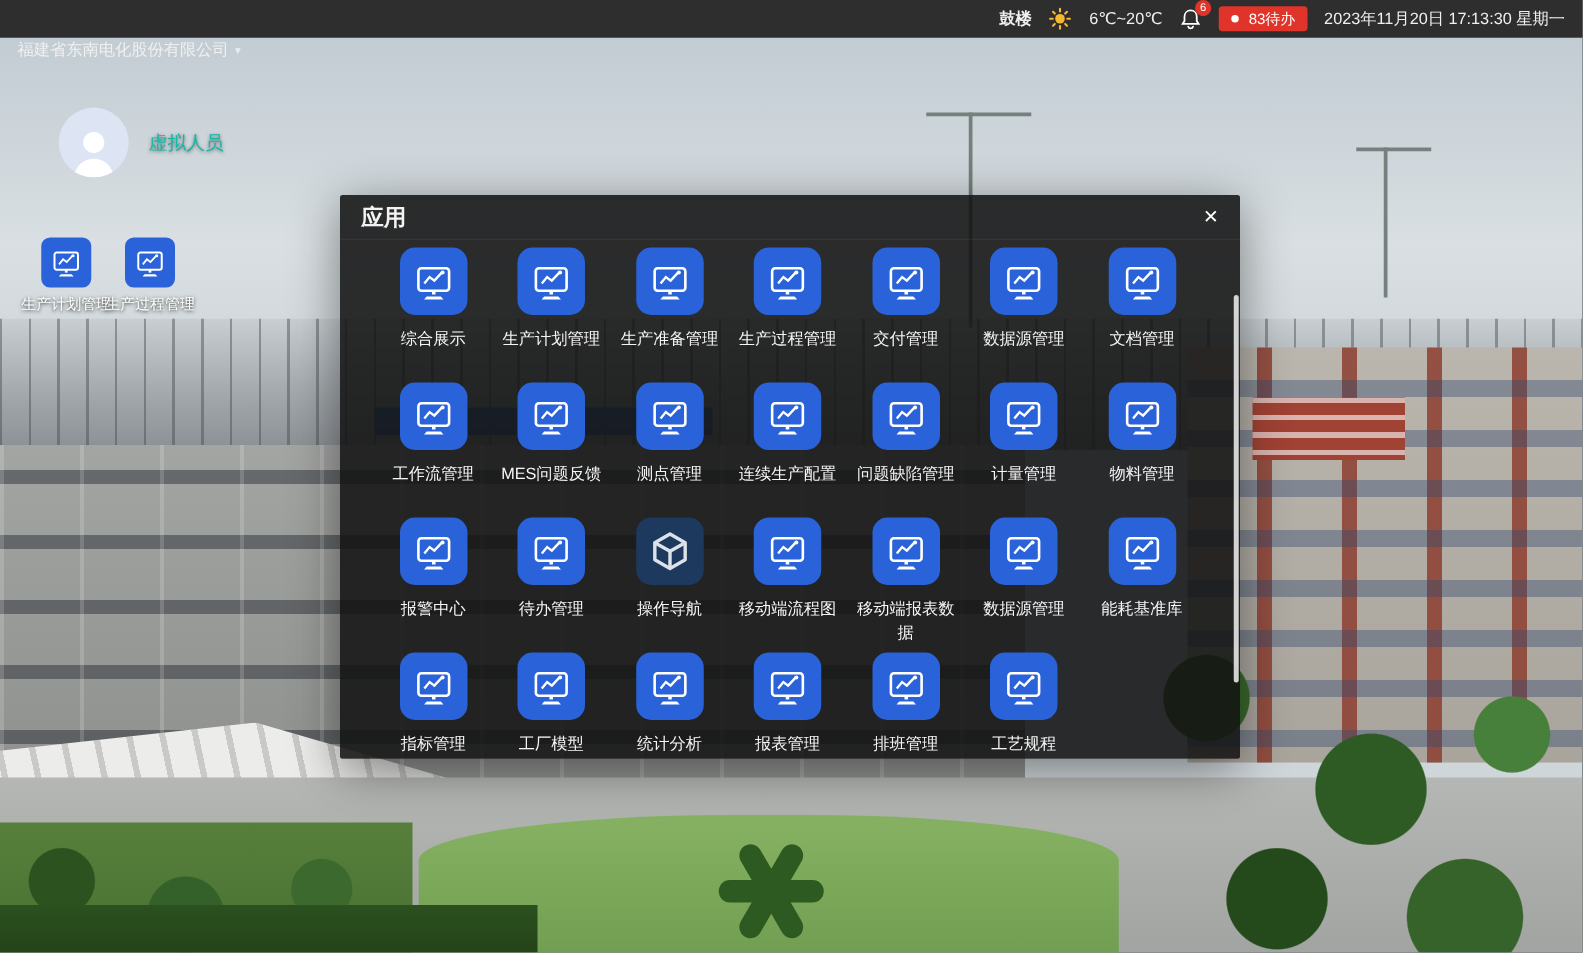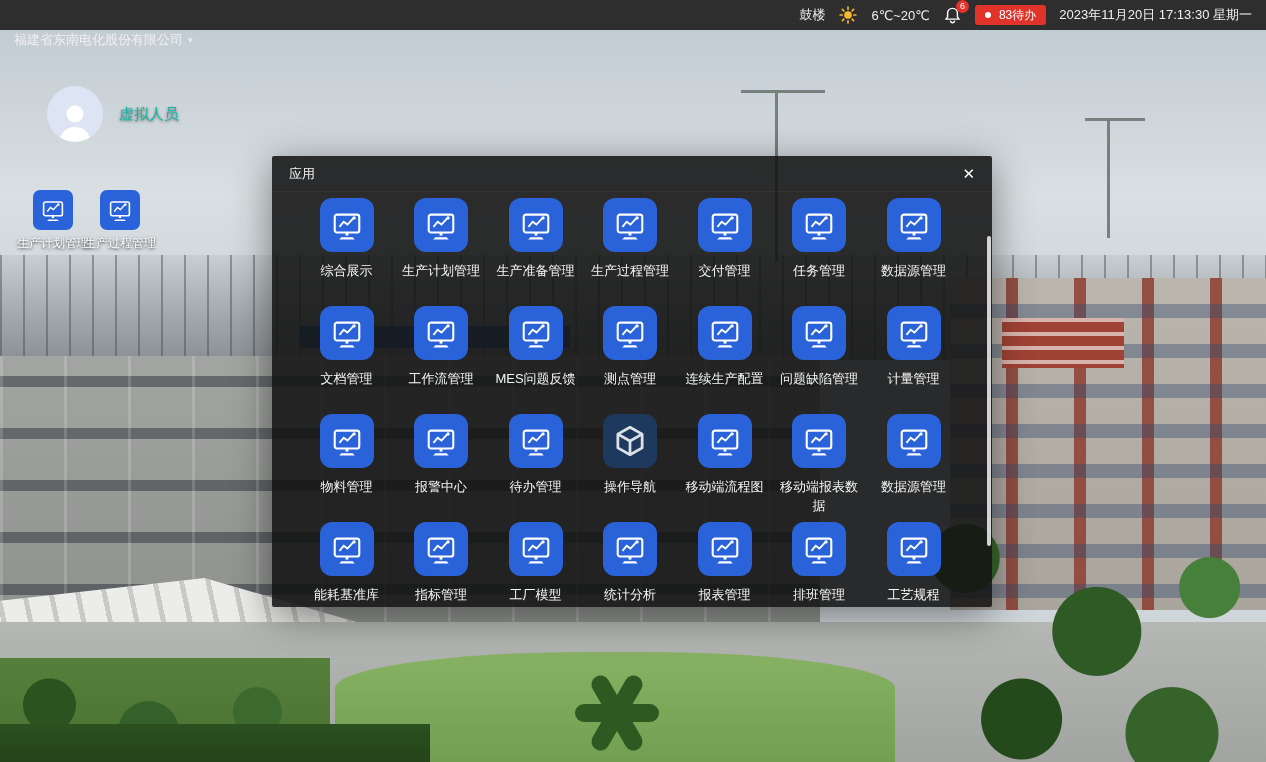--- a/index.html
+++ b/index.html
@@ -78,21 +78,21 @@
     display:flex;align-items:center;justify-content:space-between;
     padding:0 14px;box-sizing:border-box;color:#f0f0f0;font-size:13px;
   }
   .topbar-left{display:flex;align-items:center;gap:20px;flex-direction:column;}
   .logo{display:flex;align-items:center;gap:2px;cursor:pointer;font-style:italic;font-weight:700;}
   .logo .sup{font-size:15px;letter-spacing:.5px;}
   .logo .os{border:2px solid #fff;border-radius:50%;padding:0 4px;font-size:12px;line-height:14px;font-weight:700;}
   .caret{font-size:9px;margin-left:5px;opacity:.9;font-style:normal;}
   .company{display:flex;align-items:center;cursor:pointer;margin-top:12px;}
   .topbar-right{display:flex;align-items:center;gap:13px;}
-  .weather-loc{font-weight:400;padding-left:20px;}
+  .weather-loc{font-weight:700;padding-left:20px;}
   .sun-icon circle{fill:var(--sun-yellow,#f6b82e);}
   .sun-icon line{stroke:var(--sun-yellow,#f6b82e);}
   .bell-wrap{position:relative;cursor:pointer;display:flex;align-items:center;}
   .bell-badge{
     position:absolute;top:-5px;right:-7px;min-width:13px;height:13px;border-radius:7px;
     background:var(--badge-red,#e0342a);color:#fff;font-size:9px;line-height:13px;
     text-align:center;padding:0 3px;box-sizing:border-box;}
   .todo-badge{
     display:flex;align-items:center;gap:8px;background:var(--badge-red,#e0342a);
     color:#fff;height:20px;padding:0 10px;border-radius:3px;font-size:12px;cursor:pointer;}
@@ -116,21 +116,21 @@
     text-shadow:0 1px 3px rgba(0,0,0,.85);}
 
   
   .modal{
     position:absolute;left:272px;top:156px;width:720px;height:451px;z-index:30;
     background:var(--modal-bg,rgba(18,18,18,0.88));
     box-shadow:0 8px 40px rgba(0,0,0,.45);border-radius:2px;overflow:hidden;color:#f2f2f2;}
   .modal-header{position:absolute;left:0;top:0;right:0;height:36px;
     display:flex;align-items:center;justify-content:space-between;
     padding:0 17px;box-sizing:border-box;border-bottom:1px solid rgba(255,255,255,.05);}
-  .modal-title{font-size:13px;}
+  .modal-title{font-size:18px;font-weight:bold;}
   .modal-close{background:none;border:none;color:#fff;font-size:15px;cursor:pointer;padding:0;line-height:1;}
   .app-grid{position:absolute;left:0;top:36px;right:4px;
     display:grid;grid-template-columns:repeat(7,94.5px);grid-auto-rows:108px;
     justify-content:center;padding-top:6px;}
   .app-tile{display:flex;flex-direction:column;align-items:center;cursor:pointer;}
   .app-icon{width:54px;height:54px;border-radius:12px;background:var(--app-tile-blue,#2a63d9);
     display:flex;align-items:center;justify-content:center;}
   .app-icon svg.cube{display:none;}
   .app-icon.is-cube{background:var(--nav-tile-navy,#1d3a5e);}
   .app-icon.is-cube svg.cube{display:block;}
@@ -316,33 +316,20 @@
         <polyline points="10,20 14.5,14.5 18.5,17.5 25,10.5" fill="none" stroke="#fff" stroke-width="2"></polyline>
         <circle cx="25.5" cy="10.5" r="1.7" fill="#fff"></circle>
         <rect x="16.5" y="26" width="3" height="3.2" fill="#fff"></rect>
         <path d="M12 31h12l2.2 2.4H9.8z" fill="#fff"></path>
       </svg>
 
     </div>
     <div class="app-label">交付管理</div>
   </div>
 
-  <div class="app-tile">
-    <div class="app-icon">
-      <svg class="monitor" width="34" height="34" viewBox="0 0 36 36">
-        <rect x="5" y="7" width="26" height="19" rx="2.5" fill="none" stroke="#fff" stroke-width="2.2"></rect>
-        <polyline points="10,20 14.5,14.5 18.5,17.5 25,10.5" fill="none" stroke="#fff" stroke-width="2"></polyline>
-        <circle cx="25.5" cy="10.5" r="1.7" fill="#fff"></circle>
-        <rect x="16.5" y="26" width="3" height="3.2" fill="#fff"></rect>
-        <path d="M12 31h12l2.2 2.4H9.8z" fill="#fff"></path>
-      </svg>
-
-    </div>
-    <div class="app-label">任务管理</div>
-  </div>
 
   <div class="app-tile">
     <div class="app-icon">
       <svg class="monitor" width="34" height="34" viewBox="0 0 36 36">
         <rect x="5" y="7" width="26" height="19" rx="2.5" fill="none" stroke="#fff" stroke-width="2.2"></rect>
         <polyline points="10,20 14.5,14.5 18.5,17.5 25,10.5" fill="none" stroke="#fff" stroke-width="2"></polyline>
         <circle cx="25.5" cy="10.5" r="1.7" fill="#fff"></circle>
         <rect x="16.5" y="26" width="3" height="3.2" fill="#fff"></rect>
         <path d="M12 31h12l2.2 2.4H9.8z" fill="#fff"></path>
       </svg>

